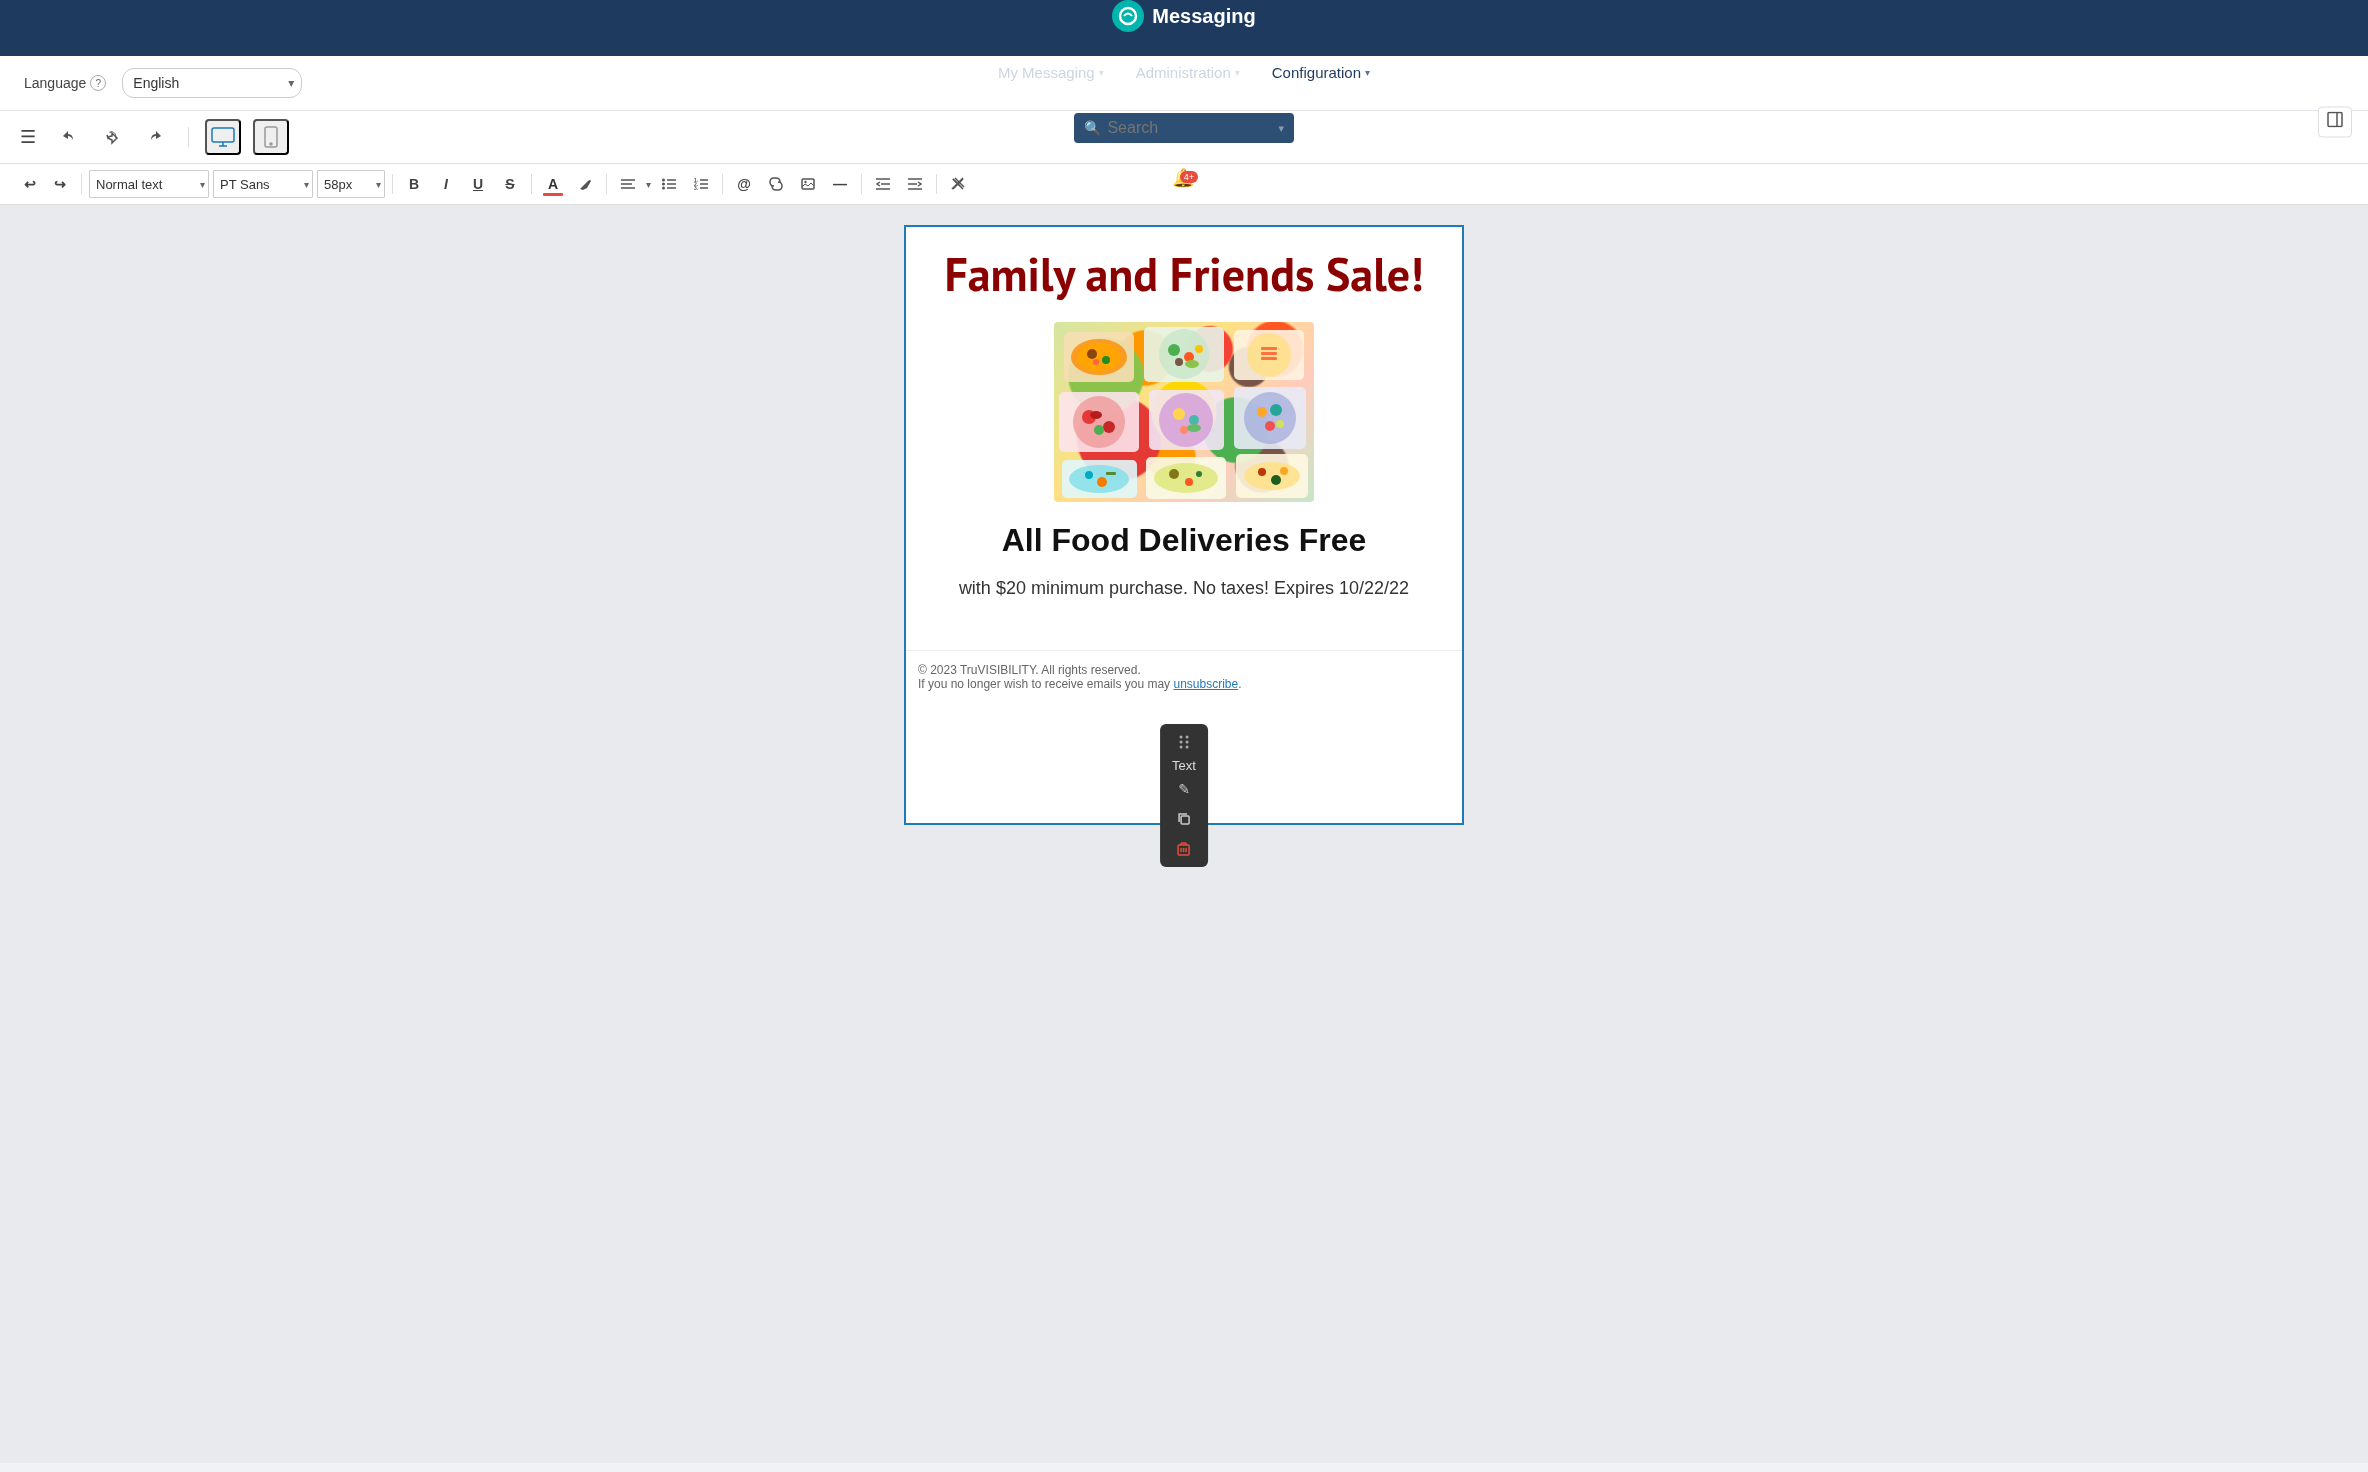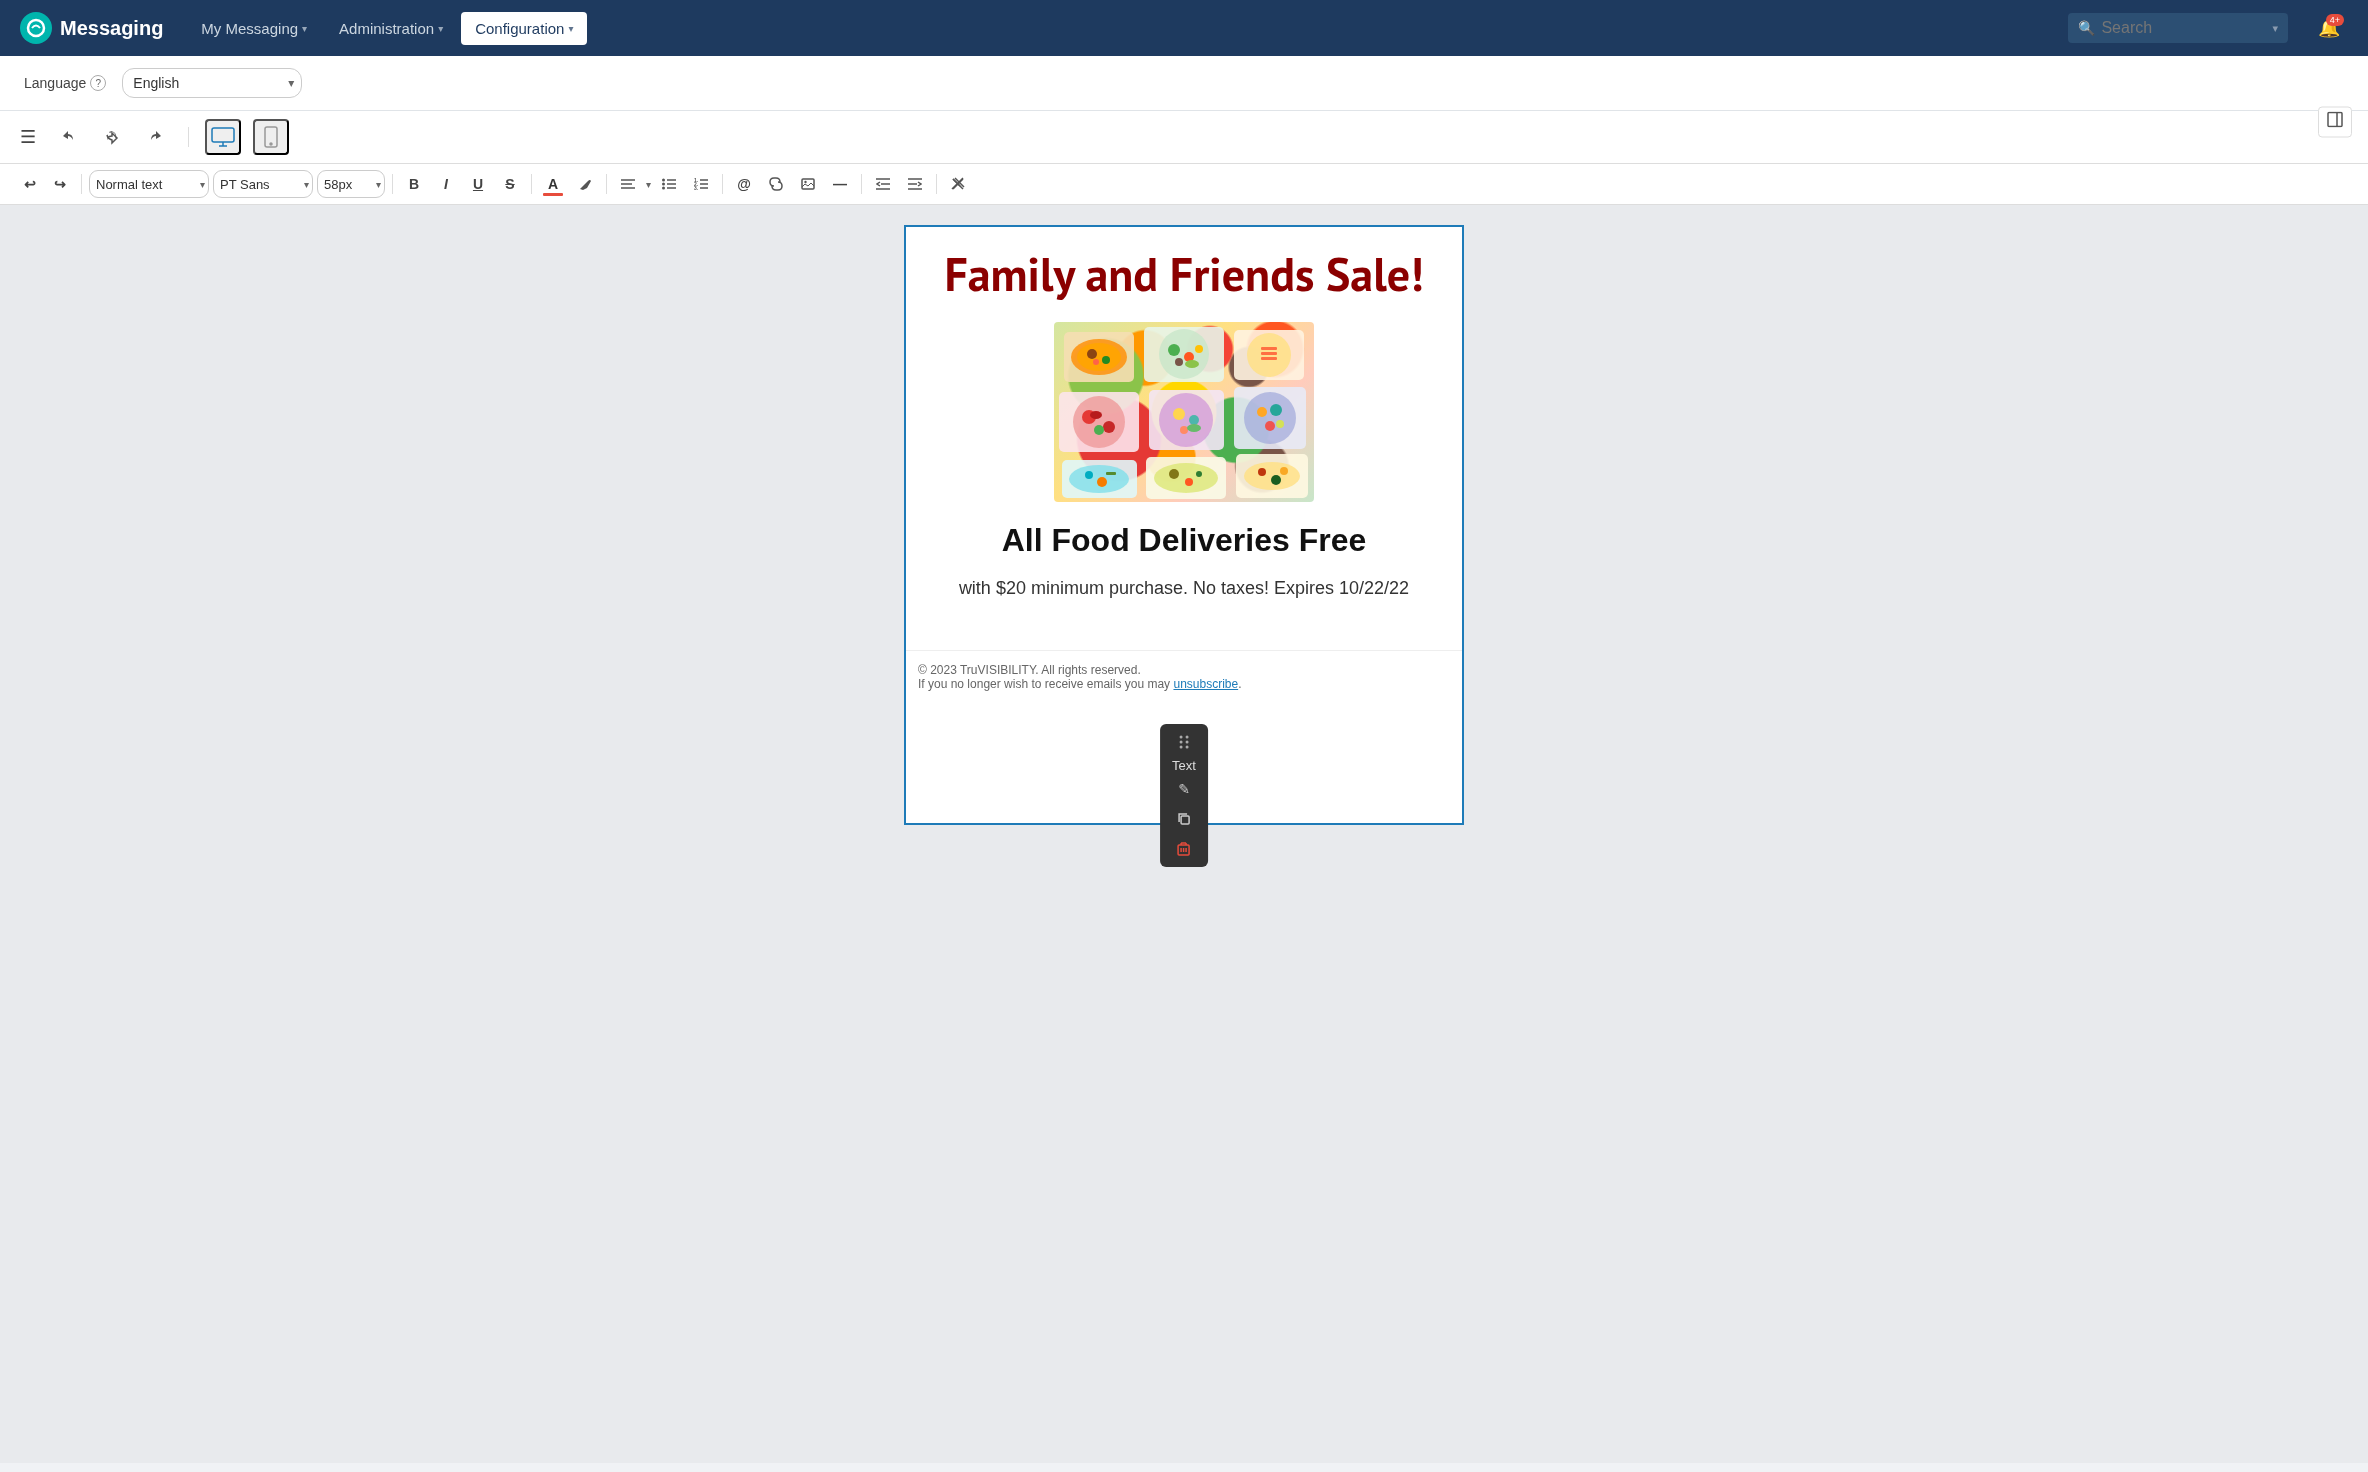--- a/index.html
+++ b/index.html
@@ -8,20 +8,21 @@
     
     .top-nav {
       background: #1e3a5f;
       display: flex;
       align-items: center;
       padding: 0 20px;
       height: 56px;
       gap: 24px;
       position: relative;
       z-index: 10;
+      flex-direction: column;
     }
     .nav-logo {
       display: flex;
       align-items: center;
       gap: 8px;
       color: white;
       font-size: 20px;
       font-weight: 600;
       flex-shrink: 0;
     }
@@ -205,21 +206,21 @@
       cursor: pointer;
       color: #444;
       font-size: 14px;
       border: none;
       background: transparent;
       font-weight: 600;
     }
     .fmt-select {
       height: 28px;
       border: 1px solid #ccc;
-      border-radius: 9px;
+      border-radius: 1px;
       padding: 0 20px 0 6px;
       font-size: 13px;
       color: #333;
       background: white;
       appearance: none;
       cursor: pointer;
       position: relative;
     }
     .fmt-select-wrapper {
       position: relative;

